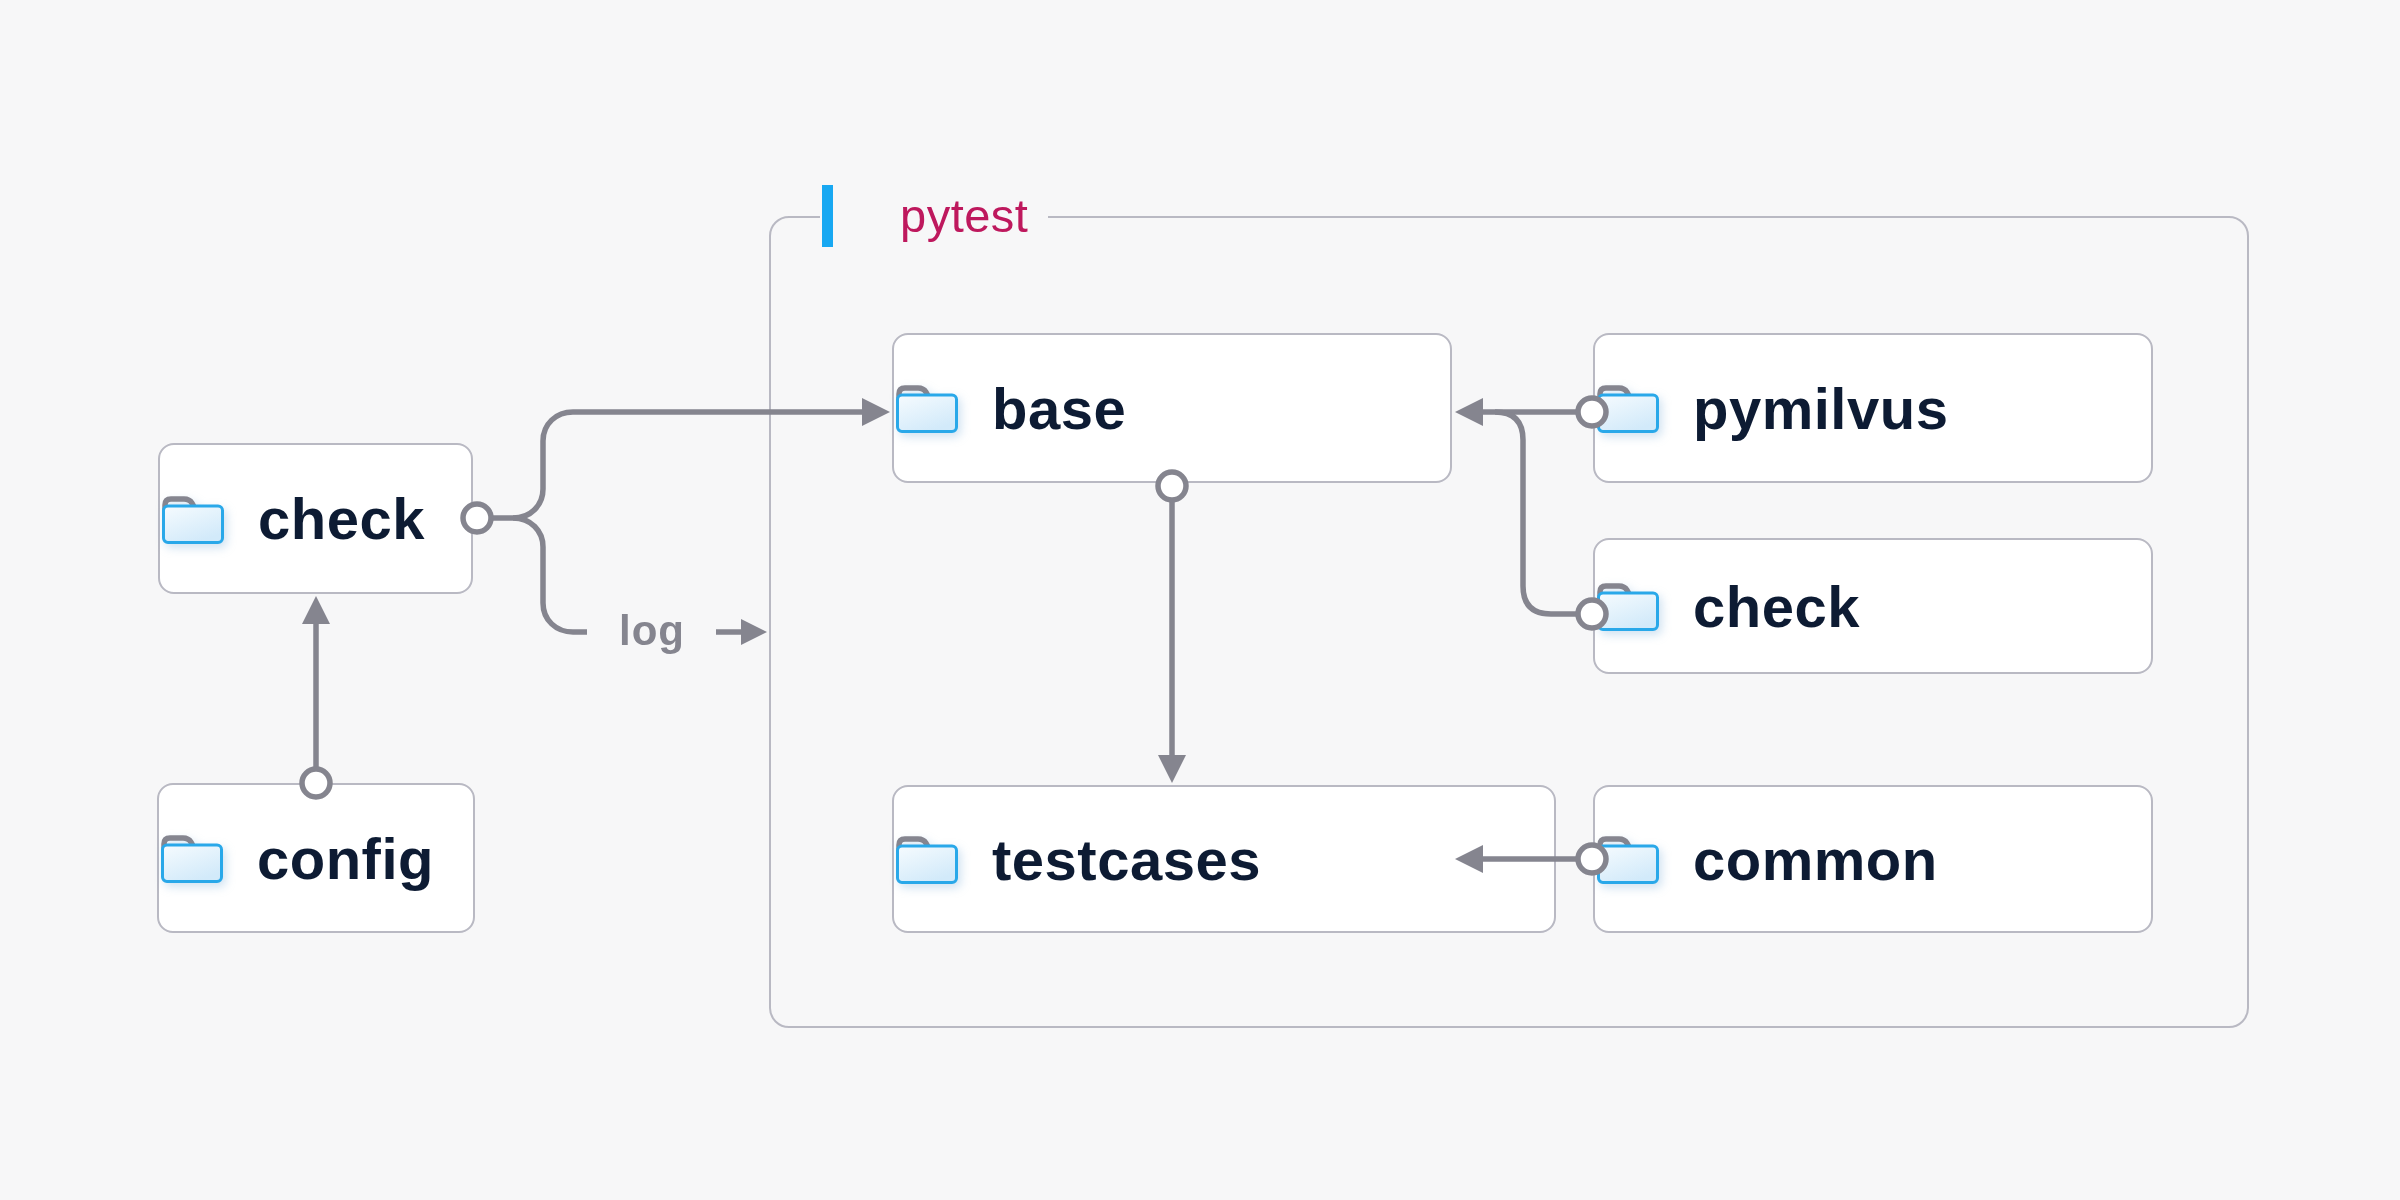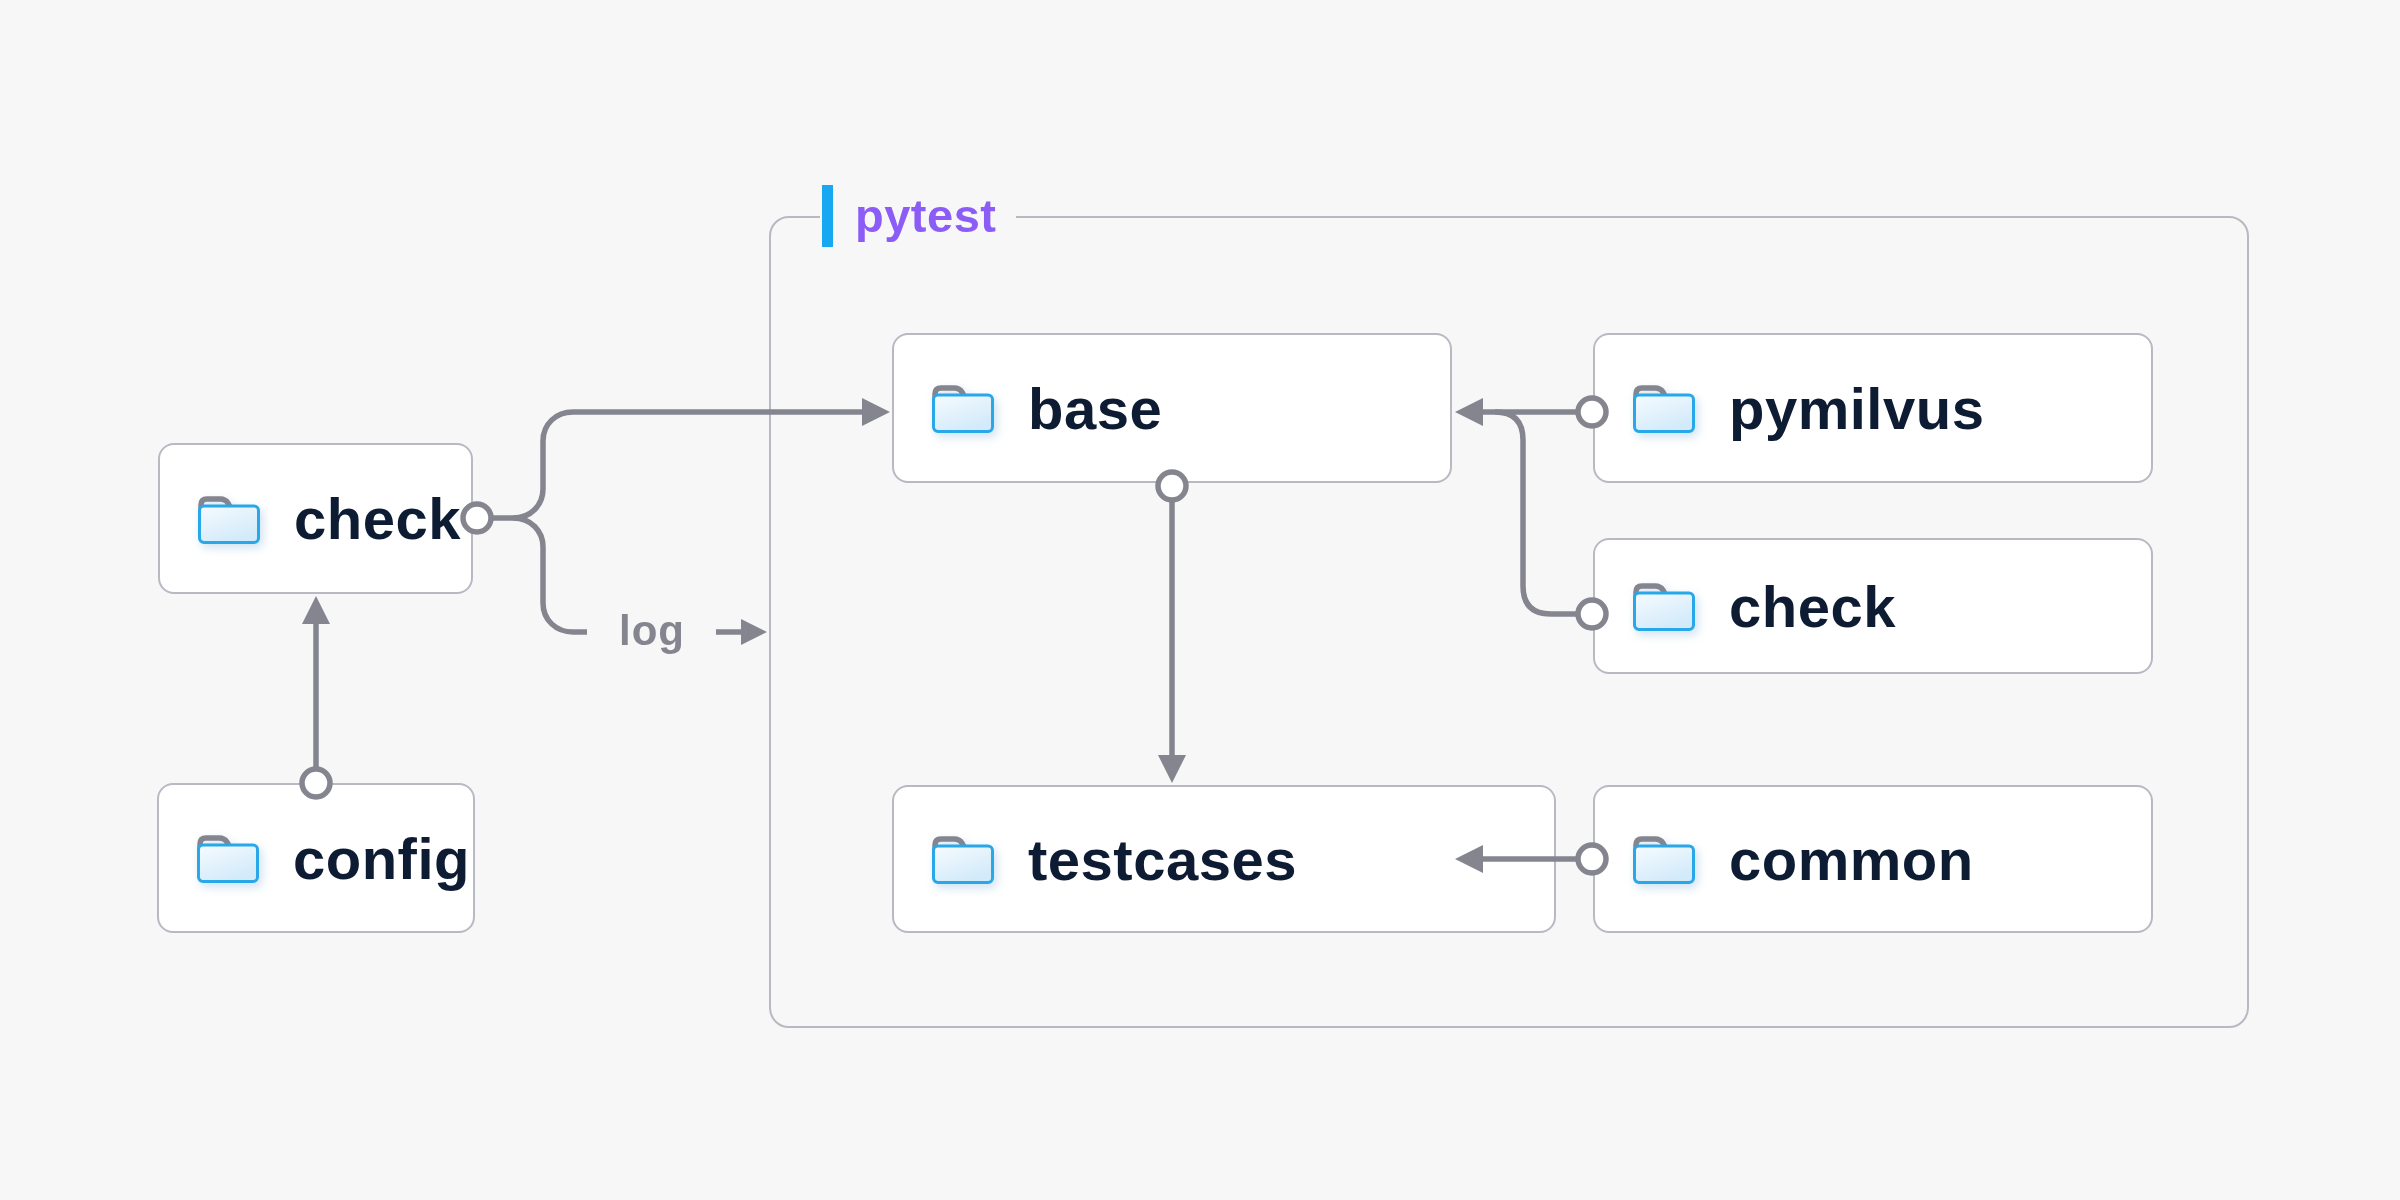--- a/index.html
+++ b/index.html
@@ -12,26 +12,26 @@
     position:absolute;left:769px;top:216px;width:1476px;height:808px;
     border:2.5px solid #b9b9c3;border-radius:20px;background:transparent;z-index:1;
   }
   .pytest-label{
     position:absolute;left:820px;top:184px;height:64px;z-index:4;
     display:flex;align-items:center;gap:22px;padding:0 20px 0 2px;
     background:#f7f7f8;
   }
   .accent-bar{display:inline-block;width:11px;height:62px;background:#18a8f2;}
   .pytest-text{
-    font-size:47px;font-weight:700;color:#8b5cf6;letter-spacing:0.5px;line-height:64px;
+    font-size:47px;font-weight:400;color:#be185d;letter-spacing:0.5px;line-height:64px;margin-left:45px;
   }
   
   .node{
     position:absolute;background:#ffffff;border:2.5px solid #b9b9c3;border-radius:16px;
-    display:flex;align-items:center;gap:32px;padding-left:36px;box-sizing:border-box;z-index:2;
+    display:flex;align-items:center;gap:32px;box-sizing:border-box;z-index:2;
   }
   .node .label{
     font-size:58px;font-weight:700;color:#0d1b33;letter-spacing:0.5px;
   }
   .folder{
     width:66px;height:54px;flex:0 0 auto;
     filter:drop-shadow(3px 4px 5px rgba(100,160,210,0.30));
   }
   
   .connectors{

